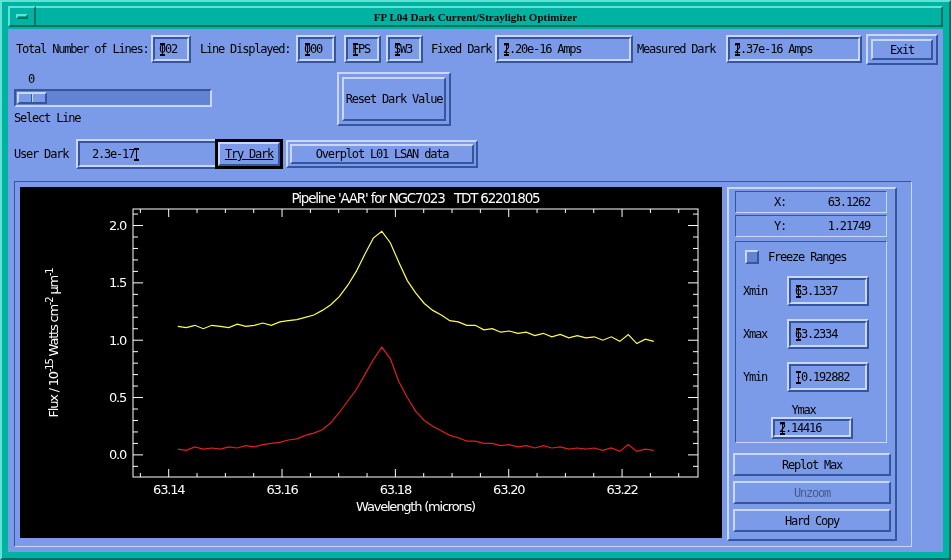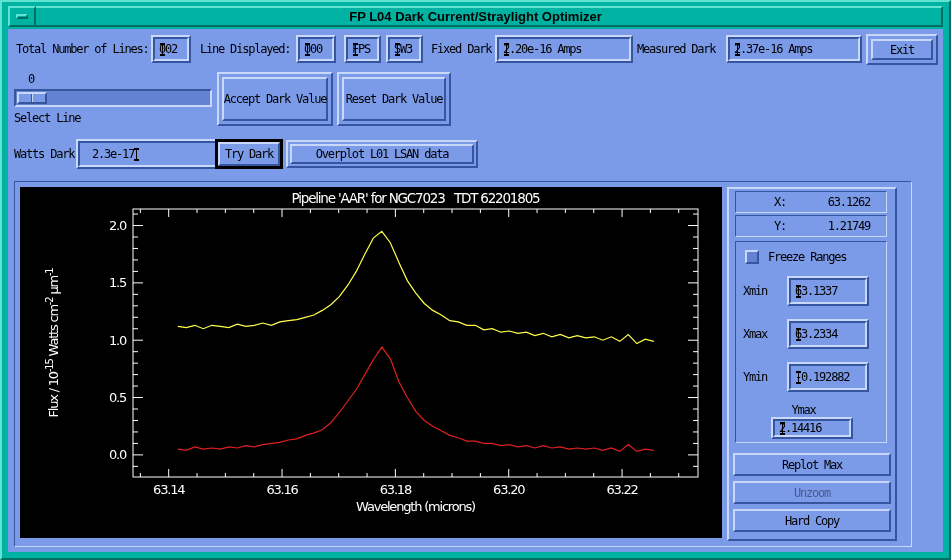--- a/index.html
+++ b/index.html
@@ -6,21 +6,21 @@
     --teal:#00b2a2; --teal-hi:#5fe3d4; --teal-sh:#006e63;
     --blue:#7b9ae8; --blue-hi:#c9d7fa; --blue-sh:#36559f; --trough:#6382d2;
   }
   html,body{margin:0;padding:0;background:#555;}
   body{font-family:"DejaVu Sans Mono",monospace;font-size:12px;letter-spacing:-1.2px;color:#000;}
   .window{position:relative;width:951px;height:560px;background:var(--teal);
     border:2px solid;border-color:var(--teal-hi) var(--teal-sh) var(--teal-sh) var(--teal-hi);box-sizing:border-box;overflow:hidden;}
   .titlebar{position:absolute;left:6px;top:4px;right:6px;height:21px;
     border:2px solid;border-color:var(--teal-hi) var(--teal-sh) var(--teal-sh) var(--teal-hi);
     background:var(--teal);display:flex;align-items:center;justify-content:center;box-sizing:border-box;}
-  .title-text{font-family:Liberation Sans, sans-serif;font-weight:bold;font-size:13px;letter-spacing:0;}
+  .title-text{font-family:Liberation Serif, serif;font-weight:bold;font-size:11px;letter-spacing:0;}
   .menubtn{position:absolute;left:6px;top:4px;width:28px;height:21px;box-sizing:border-box;
     border:2px solid;border-color:var(--teal-hi) var(--teal-sh) var(--teal-sh) var(--teal-hi);
     background:var(--teal);display:flex;align-items:center;justify-content:center;z-index:3;}
   .menubtn .dash{width:12px;height:5px;background:var(--teal);box-sizing:border-box;
     border:2px solid;border-color:var(--teal-hi) var(--teal-sh) var(--teal-sh) var(--teal-hi);}
   .client{position:absolute;left:6px;right:6px;top:27px;bottom:6px;background:var(--blue);}
   .abs{position:absolute;box-sizing:border-box;}
   .lbl{white-space:pre;}
   .sunken1{border:1px solid;border-color:var(--blue-sh) var(--blue-hi) var(--blue-hi) var(--blue-sh);}
   
@@ -99,32 +99,29 @@
     </div>
     <div class="abs btn-frame" style="left:858px;top:5px;width:72px;height:31px;">
       <div class="btn"><span>Exit</span></div>
     </div>
 
     <span class="abs lbl" style="left:20px;top:43px;">0</span>
     <div class="abs scale-trough" style="left:6px;top:60px;width:198px;height:18px;">
       <div class="scale-thumb"></div>
     </div>
     <span class="abs lbl" style="left:6px;top:82px;">Select Line</span>
-    <div class="abs btn-frame" style="left:209px;top:43px;width:116px;height:54px;">
-      <div class="btn"><span>Accept Dark Value</span></div>
-    </div>
     <div class="abs btn-frame" style="left:329px;top:43px;width:114px;height:54px;">
       <div class="btn"><span>Reset Dark Value</span></div>
     </div>
 
-    <span class="abs lbl" style="left:6px;top:110px;line-height:30px;">Watts Dark</span>
+    <span class="abs lbl" style="left:6px;top:110px;line-height:30px;">User Dark</span>
     <div class="abs tf-wrap" style="left:68px;top:110px;width:153px;height:30px;">
       <div class="tf"><span style="padding-left:8px;">2.3e-17</span><span class="ibeam after"></span></div>
     </div>
-    <div class="abs focus-ring" style="left:207px;top:110px;width:68px;height:30px;">
+    <div class="abs focus-ring" style="left:207px;top:110px;width:68px;height:30px;text-decoration:underline;">
       <div class="btn"><span>Try Dark</span></div>
     </div>
     <div class="abs btn-frame" style="left:278px;top:111px;width:192px;height:28px;padding:2px;">
       <div class="btn"><span>Overplot L01 LSAN data</span></div>
     </div>
 
     <div class="abs main-frame" style="left:6px;top:152px;width:898px;height:366px;">
 
       <div class="abs plot-panel" style="left:5px;top:5px;width:702px;height:351px;">
         <svg id="plot-svg" width="702" height="351">

